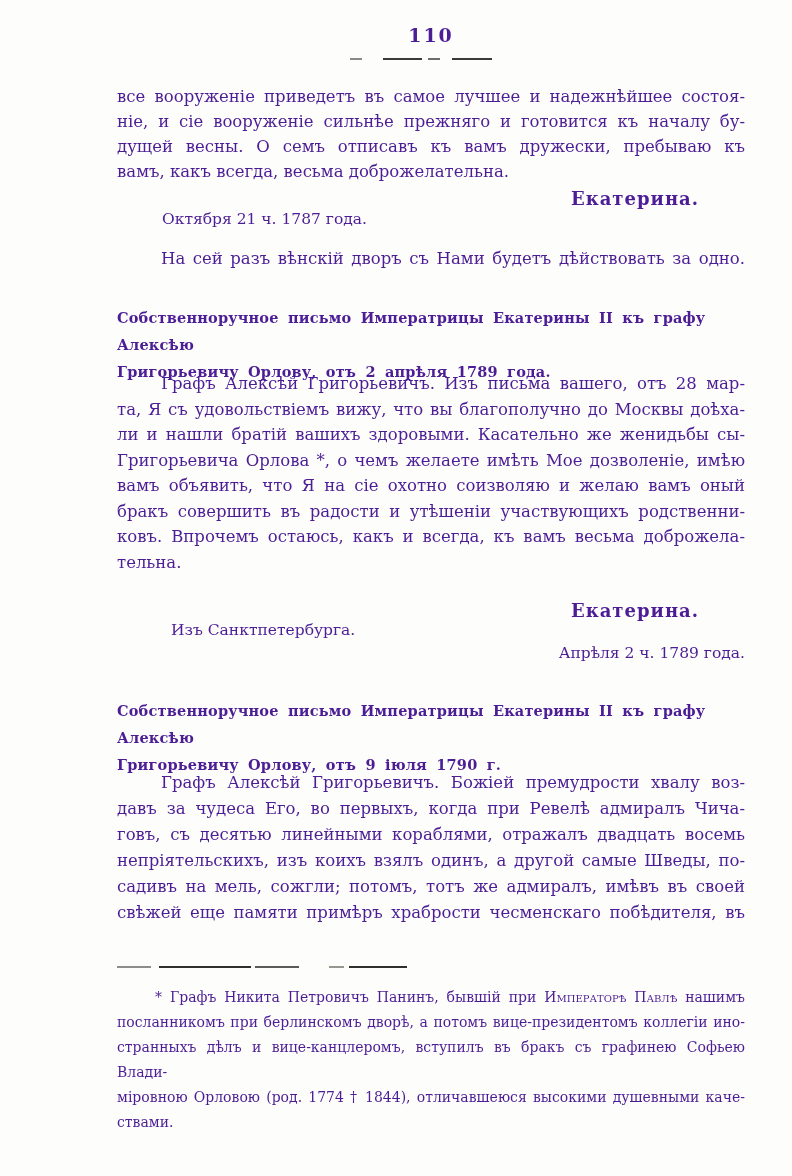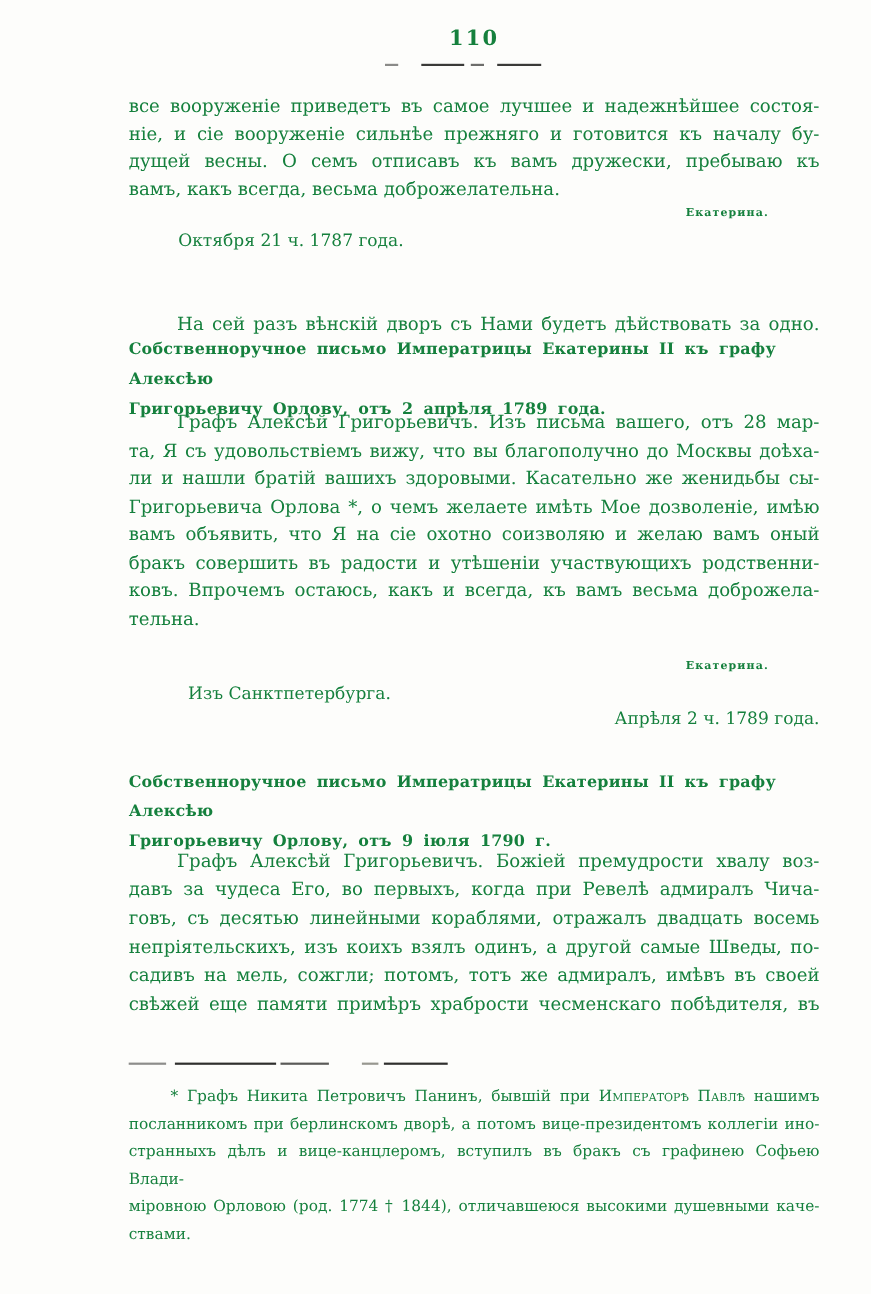--- a/index.html
+++ b/index.html
@@ -2,21 +2,21 @@
 <html><head>
 <meta charset="utf-8">
 <style>
   html,body { margin:0; padding:0; background:#e8e8e6; }
   .page {
     position:relative;
     width:792px; height:1176px;
     margin:0 auto;
     background:#fdfdfb;
     font-family:"DejaVu Serif", serif;
-    color:#15803d;
+    color:#4c1d95;
     overflow:hidden;
   }
   .col { position:absolute; left:117px; top:0; width:628px; height:100%; }
 
   .pageno {
     position:absolute; top:24px; left:0; width:100%;
     text-align:center; font-weight:bold; font-size:19px; letter-spacing:2px;
   }
   .pageno-rule { position:absolute; top:58px; left:233px; height:2px; display:flex; align-items:center; }
   .pageno-rule span { display:inline-block; height:2px; }
@@ -34,31 +34,31 @@
   .ind  { padding-left:44px; }
   .para-1787 { top:84px; }
   .para-1789 { top:371px; line-height:25.5px; }
   .para-1789 .line { line-height:25.5px; }
   .para-1790 { top:770px; }
   .para-1790 .line { line-height:26px; }
 
   .sig {
     position:absolute; left:0; width:100%; box-sizing:border-box;
     text-align:right; padding-right:46px;
-    font-weight:bold; font-size:10px; letter-spacing:1px;
+    font-weight:bold; font-size:18px; letter-spacing:1px;
   }
   .sig-1787 { top:188px; }
   .sig-1789 { top:600px; }
 
   .dateline { position:absolute; left:0; width:100%; box-sizing:border-box; font-size:15.5px; }
   .date-1787 { top:210px; padding-left:45px; }
   .place-1789 { top:621px; padding-left:54px; }
   .date-1789 { top:644px; padding-left:41px;text-align:right; }
 
-  .ps-1787 { position:absolute; top:246px; left:0; width:100%; box-sizing:border-box;margin-top:36px; }
+  .ps-1787 { position:absolute; top:246px; left:0; width:100%; box-sizing:border-box; }
 
   .heading {
     position:absolute; left:0; width:100%;
     text-align:left; font-weight:bold;
     font-size:14.5px; line-height:27px;
     word-spacing:4px; letter-spacing:0.2px;
   }
   .heading-1789 { top:304px; }
   .heading-1790 { top:697px; }
 

